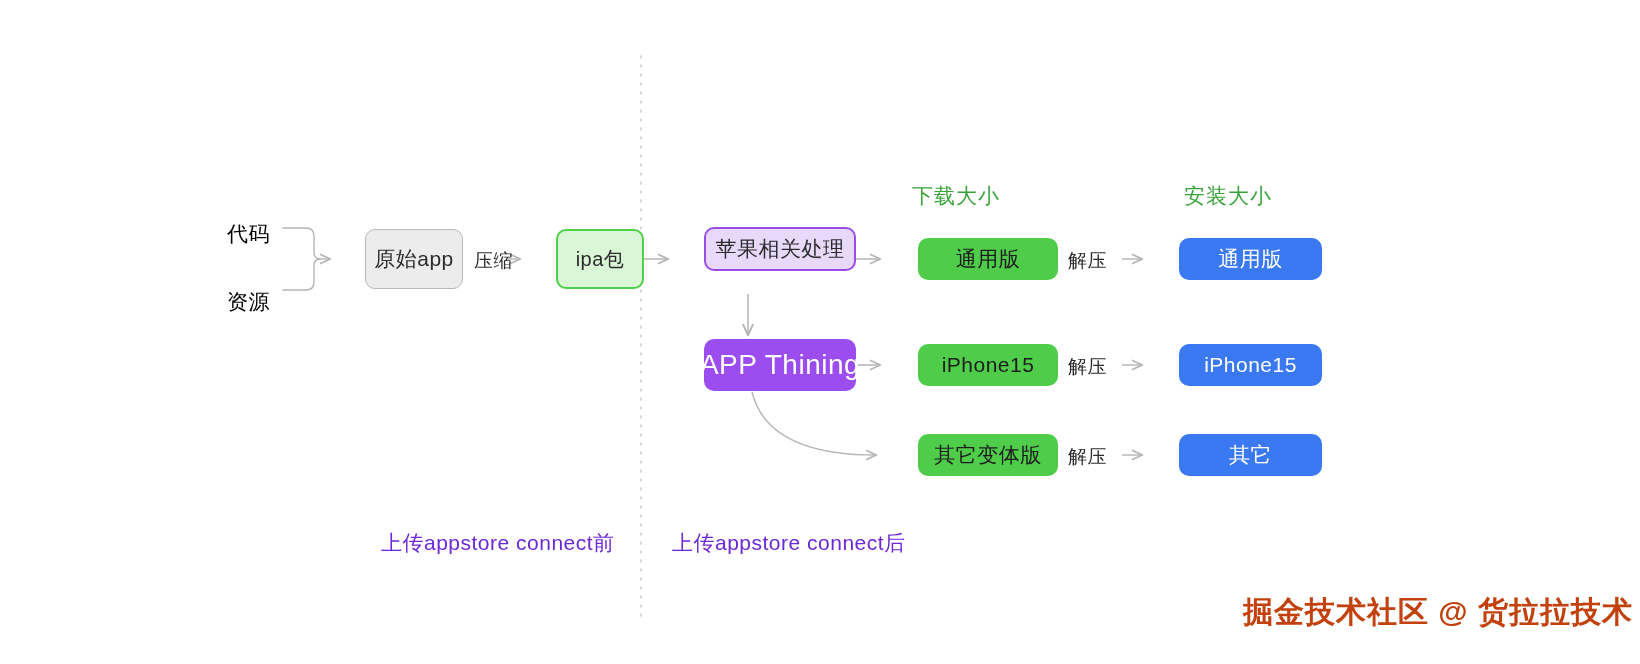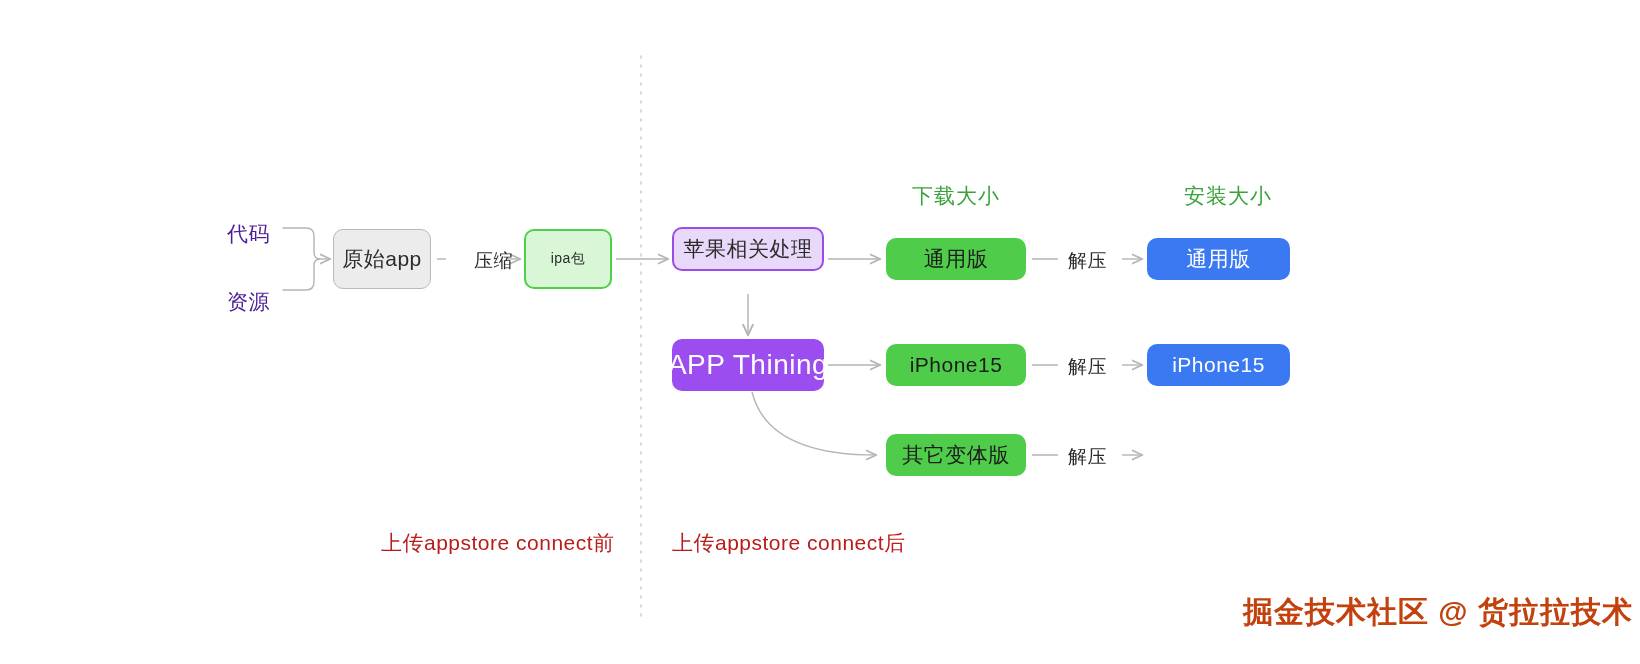--- a/index.html
+++ b/index.html
@@ -19,36 +19,37 @@
   }
   .node {
     position: absolute;
     box-sizing: border-box;
     display: flex;
     align-items: center;
     justify-content: center;
     text-align: center;
     white-space: nowrap;
     letter-spacing: 0.5px;
+    margin-left: 32px;
   }
   
   .node-grey {
     background: #ececec;
     border: 1px solid #b9b9b9;
     border-radius: 10px;
     color: #2b2b2b;
     font-size: 21px;
   }
   
   .node-greenlight {
     background: #d9f7d6;
     border: 2px solid #4fd04a;
     border-radius: 10px;
     color: #2b2b2b;
-    font-size: 14px;
+    font-size: 20px;
   }
   
   .node-purplelight {
     background: #e8d9fb;
     border: 2px solid #9a4ce8;
     border-radius: 10px;
     color: #2b2b2b;
     font-size: 21px;
   }
   
@@ -71,42 +72,42 @@
   .node-blue {
     background: #3b79f2;
     border: none;
     border-radius: 10px;
     color: #ffffff;
     font-size: 21px;
   }
   
   .label-plain {
     position: absolute;
-    color: #4c1d95;
+    color: #000000;
     font-size: 21px;
     white-space: nowrap;
     letter-spacing: 0.5px;
   }
   .edge-label {
     position: absolute;
     color: #2b2b2b;
     font-size: 19px;
     white-space: nowrap;
     letter-spacing: 0.5px;
   }
   .header-label {
     position: absolute;
     color: #3aa33a;
     font-size: 21px;
     white-space: nowrap;
     letter-spacing: 1px;
   }
   .caption {
     position: absolute;
-    color: #b91c1c;
+    color: #6d28d9;
     font-size: 21px;
     white-space: nowrap;
     letter-spacing: 0.5px;
   }
   .watermark {
     position: absolute;
     color: #c2410c;
     font-size: 30px;
     white-space: nowrap;
     letter-spacing: 1px;
@@ -198,20 +199,23 @@
   </div>
 
   <div class="node node-blue" style="left:1147px; top:238px; width:143px; height:42px;">
     <span>通用版</span>
   </div>
 
   <div class="node node-blue" style="left:1147px; top:344px; width:143px; height:42px;">
     <span>iPhone15</span>
   </div>
 
+  <div class="node node-blue" style="left:1147px; top:434px; width:143px; height:42px;">
+    <span>其它</span>
+  </div>
 
   <div class="edge-label" style="left:474px; top:248px;">压缩</div>
   <div class="edge-label" style="left:1068px; top:248px;">解压</div>
   <div class="edge-label" style="left:1068px; top:354px;">解压</div>
   <div class="edge-label" style="left:1068px; top:444px;">解压</div>
 
   <div class="caption" style="left:381px; top:529px;">上传appstore connect前</div>
   <div class="caption" style="left:672px; top:529px;">上传appstore connect后</div>
 
   <div class="watermark" style="left:1243px; top:592px;">掘金技术社区 @ 货拉拉技术</div>

